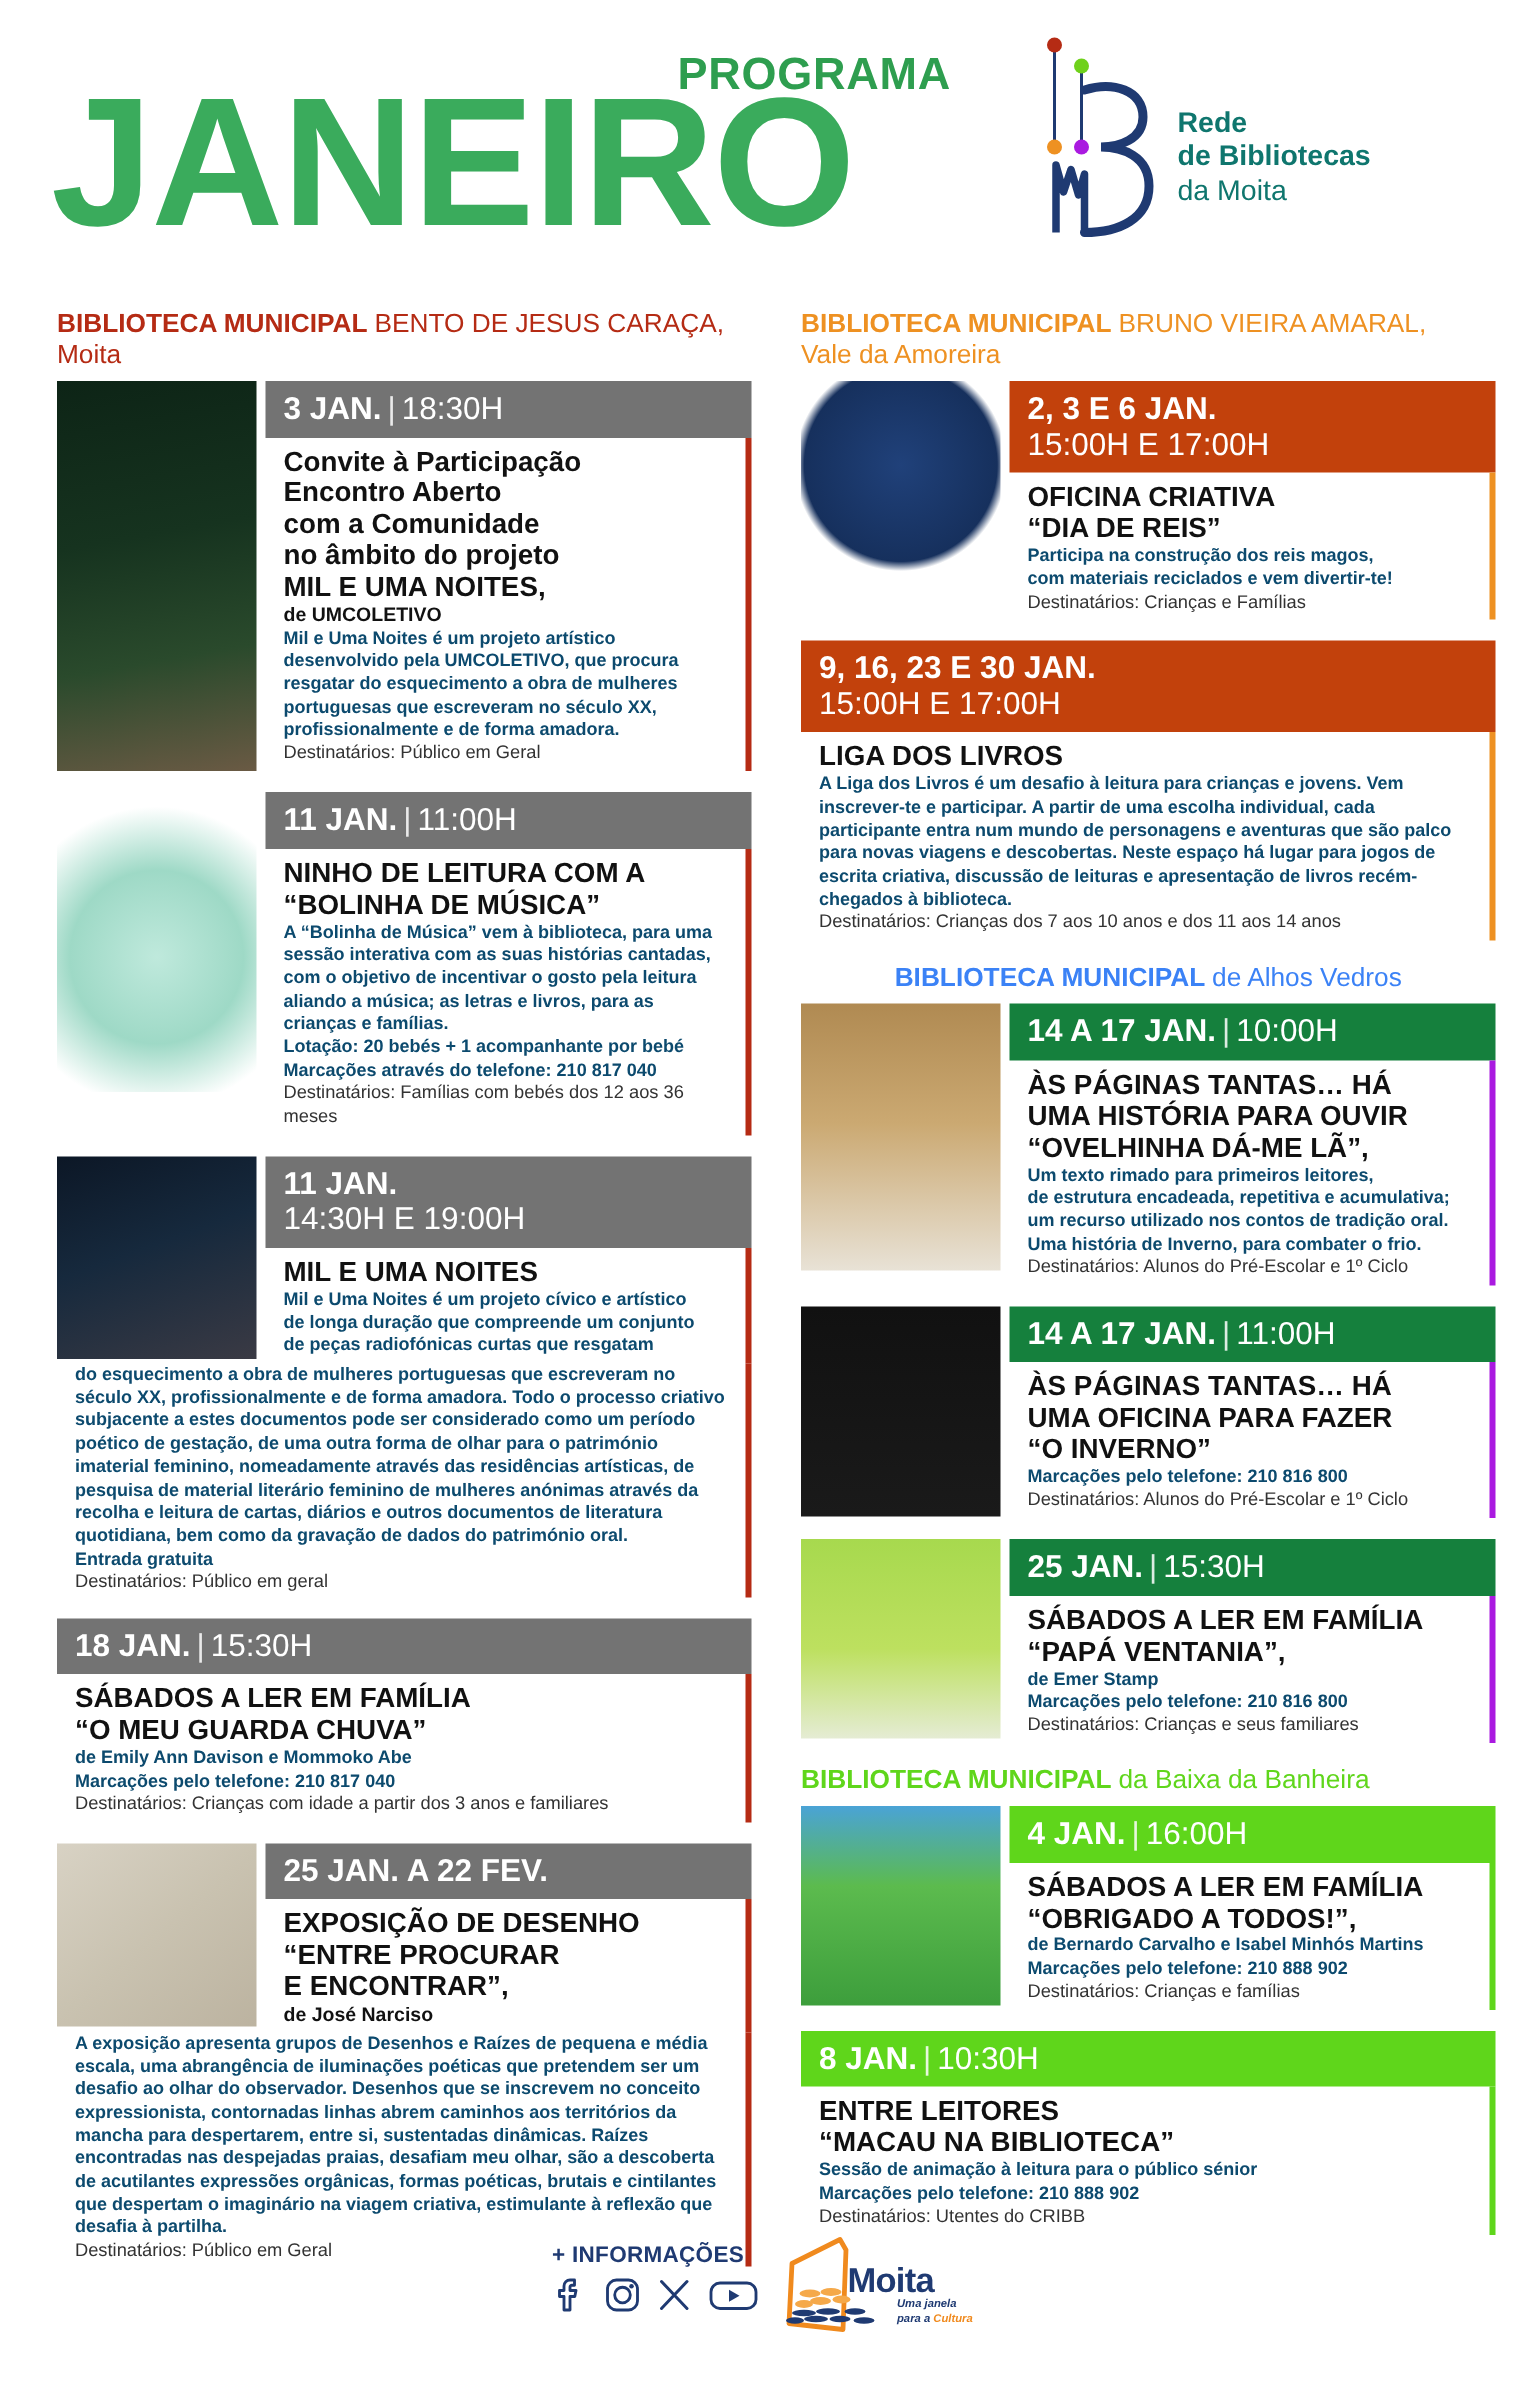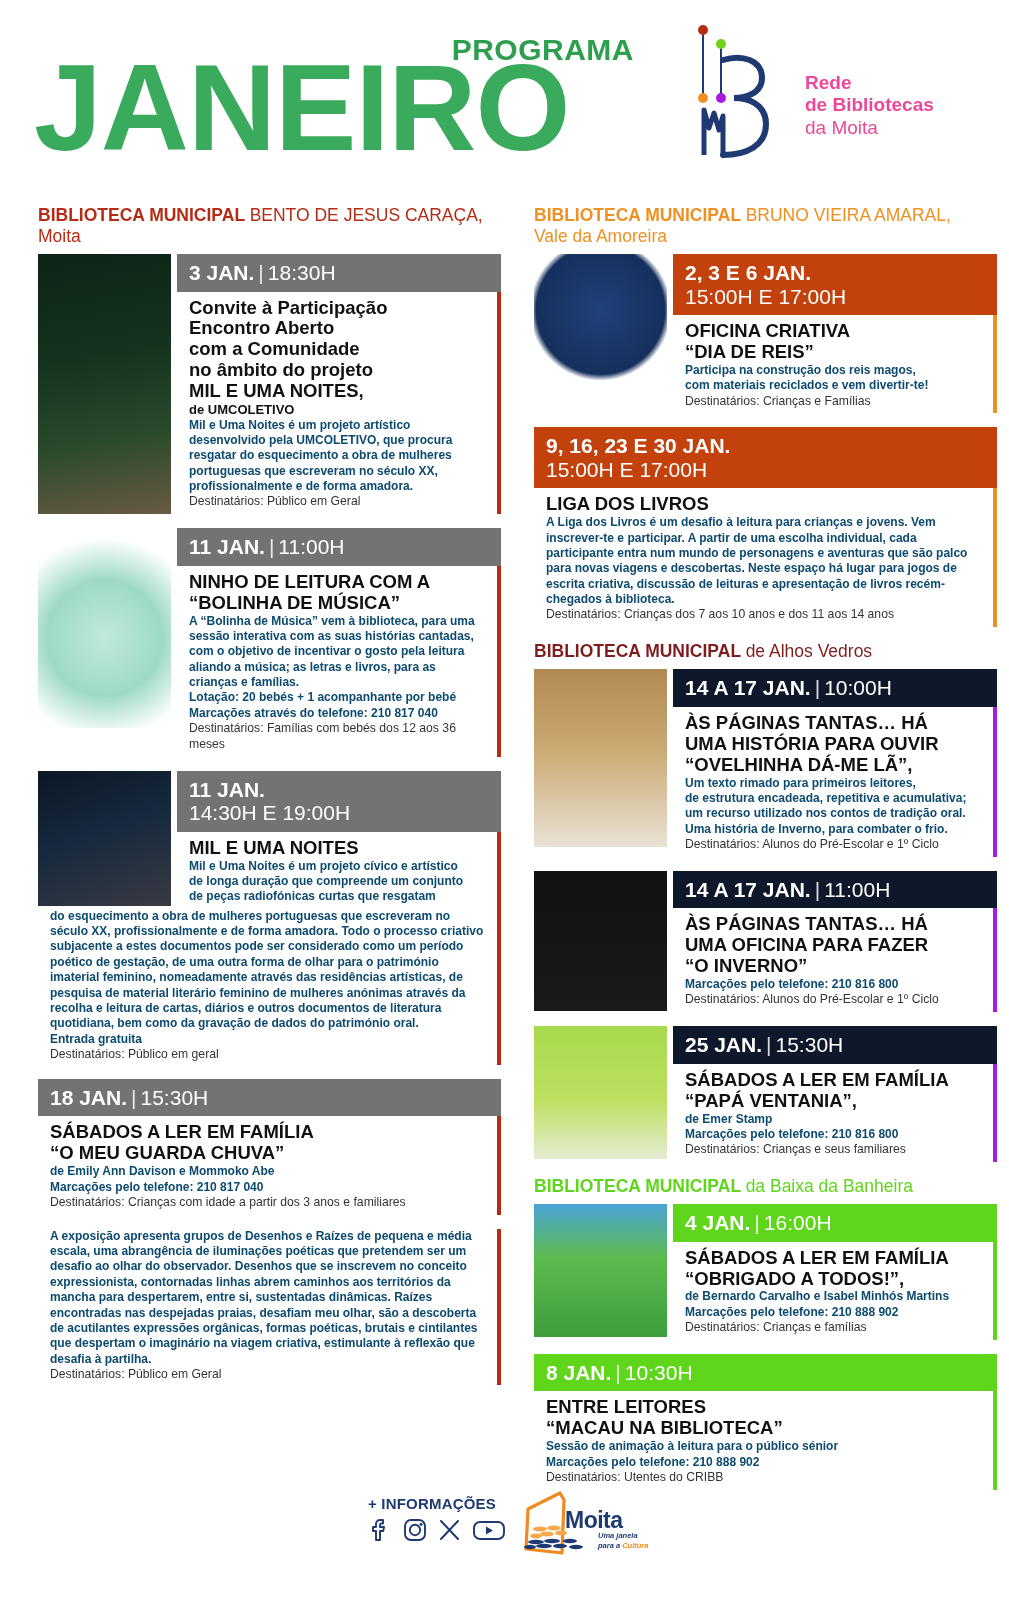--- a/index.html
+++ b/index.html
@@ -19,54 +19,54 @@
     color: #2E9E4F;
   }
   .hdr-janeiro {
     position: absolute; left: 34px; top: 52px;
     font-size: 122px; line-height: .92; font-weight: 700;
     letter-spacing: -1px; color: #3AAB5C;
   }
   .logo-rbm { position: absolute; left: 690px; top: 20px; width: 260px; height: 160px; }
   .logo-rbm-text {
     position: absolute; left: 95px; top: 52px;
-    color: #ec4899; font-weight: 700; font-size: 19px; line-height: 1.18; margin-left: 20px;
+    color: #0f766e; font-weight: 700; font-size: 19px; line-height: 1.18;
   }
   .logo-rbm-text .l3 { font-weight: 400; }
 
   
   .cols { position: absolute; top: 205px; left: 0; width: 1009px; }
   .col { position: absolute; top: 0; width: 463px; }
   .col-left  { left: 38px; }
   .col-right { left: 534px; }
 
   
   .lib-head { font-size: 17.5px; font-weight: 700; line-height: 1.2; margin-bottom: 7px; }
   .lib-head .light { font-weight: 400; }
   .lib-head.red    { color: #B52B14; }
   .lib-head.orange { color: #EE9122; }
-  .lib-head.purple { color: #7f1d1d; }
+  .lib-head.purple { color: #3b82f6; text-align: center; }
   .lib-head.green  { color: #5FD61B; }
 
   
   .event { position: relative; margin-bottom: 14px; }
   .event-row { display: flex; align-items: flex-start; }
   .thumb { flex: 0 0 auto; width: 133px; margin-right: 6px; }
   .thumb .ph { width: 133px; background: #444; }
   .body { flex: 1 1 auto; min-width: 0; position: relative; }
 
   .datebar {
     color: #fff; padding: 7px 0 7px 12px;
     font-size: 21px; font-weight: 700; line-height: 1.12;
   }
   .datebar .time { font-weight: 400; }
   .datebar .sep  { font-weight: 300; opacity: .85; padding: 0 4px; }
   .datebar.red    { background: #737373; }
   .datebar.orange { background: #c2410c; }
-  .datebar.purple { background: #0f172a; }
+  .datebar.purple { background: #15803d; }
   .datebar.green  { background: #5FD61B; }
 
   .content { padding: 6px 10px 4px 12px; border-right: 4px solid transparent; }
   .content.red    { border-right-color: #B52B14; }
   .content.orange { border-right-color: #EE9122; }
   .content.purple { border-right-color: #AA1AE0; }
   .content.green  { border-right-color: #5FD61B; }
 
   .title { font-size: 18.5px; font-weight: 700; line-height: 1.13; color: #111; }
   .subtitle { font-size: 13px; font-weight: 700; color: #111; line-height: 1.2; }
@@ -174,20 +174,32 @@
             </div>
         <div class="event nothumb">
               <div class="datebar red"><span>18 JAN.</span><span class="sep">|</span><span class="time">15:30H</span></div>
               <div class="content red">
             <div class="title">SÁBADOS A LER EM FAMÍLIA<br>“O MEU GUARDA CHUVA”</div>
             <div class="desc">de Emily Ann Davison e Mommoko Abe<br>Marcações pelo telefone: 210 817 040</div>
             <div class="dest">Destinatários: Crianças com idade a partir dos 3 anos e familiares</div>
           </div>
             </div>
         <div class="event wide">
+              <div class="event-row">
+                <div class="thumb">
+            <div class="ph" style="height:122px;background:linear-gradient(140deg,#d8d2c4 0%,#c9c2b0 50%,#bcb3a0 100%)"></div>
+          </div>
+                <div class="body">
+                  <div class="datebar red"><span>25 JAN. A 22 FEV.</span></div>
+                  <div class="content red">
+                <div class="title">EXPOSIÇÃO DE DESENHO<br>“ENTRE PROCURAR<br>E ENCONTRAR”,</div>
+                <div class="subtitle">de José Narciso</div>
+              </div>
+                </div>
+              </div>
               <div class="wide-text">
                 <div class="desc">A exposição apresenta grupos de Desenhos e Raízes de pequena e média escala, uma abrangência de iluminações poéticas que pretendem ser um desafio ao olhar do observador. Desenhos que se inscrevem no conceito expressionista, contornadas linhas abrem caminhos aos territórios da mancha para despertarem, entre si, sustentadas dinâmicas. Raízes encontradas nas despejadas praias, desafiam meu olhar, são a descoberta de acutilantes expressões orgânicas, formas poéticas, brutais e cintilantes que despertam o imaginário na viagem criativa, estimulante à reflexão que desafia à partilha.</div>
                 <div class="dest">Destinatários: Público em Geral</div>
               </div>
             </div>
       </div>
     <div class="col col-right" id="colRight">
         <div class="lib-head orange">
                <span>BIBLIOTECA MUNICIPAL</span>
                <span class="light">BRUNO VIEIRA AMARAL,</span>

